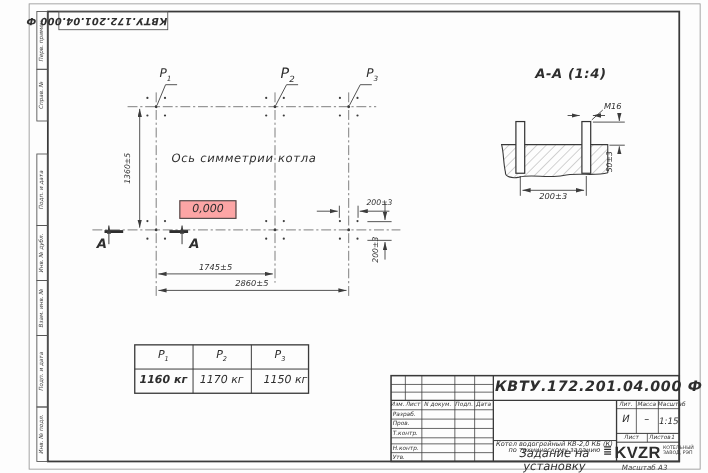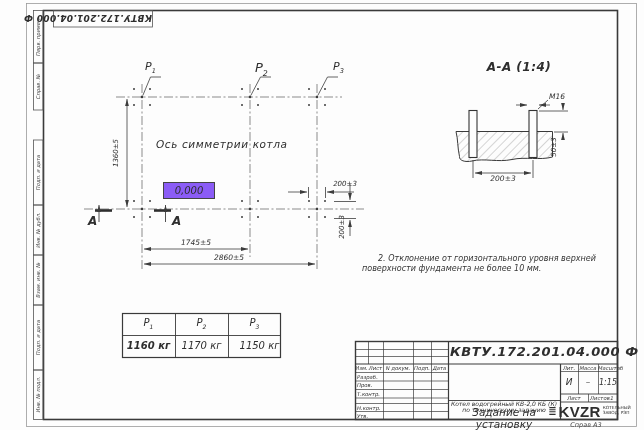--- a/index.html
+++ b/index.html
@@ -210,38 +210,37 @@
 <div class="abs strip-label rot90" style="left:33px;top:255px;width:50px;">Инв. № дубл.</div>
 <div class="abs strip-label rot90" style="left:33px;top:305px;width:50px;">Взам. инв. №</div>
 <div class="abs strip-label rot90" style="left:33px;top:370px;width:65px;">Подп. и дата</div>
 <div class="abs strip-label rot90" style="left:33px;top:419px;width:49px;">Инв. № подл.</div>
 
 <div class="abs txt" style="left:145px;top:60px;font-size:11px;"><span>P</span><sub>1</sub></div>
 <div class="abs txt" style="left:255px;top:60px;font-size:13px;"><span>P</span><sub>2</sub></div>
 <div class="abs txt" style="left:322px;top:60px;font-size:11px;margin-left:11px;"><span>P</span><sub>3</sub></div>
 
 <div class="abs txt" style="left:156px;top:138px;font-size:10.5px;letter-spacing:0.6px;">Ось симметрии котла</div>
-<div class="abs txt ctr" style="left:163px;top:182px;width:50px;height:15px;line-height:15px;font-size:10px;border:1px solid #444;background:#8b5cf6;">0,000</div>
+<div class="abs txt ctr" style="left:163px;top:182px;width:50px;height:15px;line-height:15px;font-size:10px;border:1px solid #444;background:#fca5a5;">0,000</div>
 
 <div class="abs txt ctr rot90" style="left:112px;top:183px;width:60px;font-size:7px;">1360±5</div>
 <div class="abs txt ctr" style="left:166px;top:238px;width:60px;font-size:7.5px;">1745±5</div>
 <div class="abs txt ctr" style="left:199px;top:253px;width:60px;font-size:7.5px;">2860±5</div>
 <div class="abs txt ctr" style="left:327px;top:180px;width:36px;font-size:7px;">200±3</div>
 <div class="abs txt ctr rot90" style="left:338px;top:245px;width:36px;font-size:7px;">200±3</div>
 
 <div class="abs txt" style="left:88px;top:214px;font-size:12px;font-weight:bold;">А</div>
 <div class="abs txt" style="left:172px;top:214px;font-size:12px;font-weight:bold;">А</div>
 
 <div class="abs txt ctr" style="left:478px;top:60px;width:82px;font-size:12px;font-weight:bold;letter-spacing:0.5px;">А-А (1:4)</div>
 <div class="abs txt" style="left:549px;top:92px;font-size:7.5px;">М16</div>
 <div class="abs txt ctr rot90" style="left:550px;top:162px;width:30px;font-size:7px;">50±3</div>
 <div class="abs txt ctr" style="left:484px;top:174px;width:38px;font-size:7.5px;">200±3</div>
 
 <div class="abs txt note-block" style="left:362px;top:254px;width:254px;font-size:8px;line-height:10.4px;white-space:normal;color:#333;">
-  <p>2. Отклонение от горизонтального уровня верхней поверхности фундамента не более 10 мм.</p>
 </div>
 
 <div class="abs txt ctr" style="left:122px;top:317px;width:53px;font-size:10px;"><span>P</span><sub>1</sub></div>
 <div class="abs txt ctr" style="left:175px;top:317px;width:53px;font-size:10px;"><span>P</span><sub>2</sub></div>
 <div class="abs txt ctr" style="left:228px;top:317px;width:53px;font-size:10px;"><span>P</span><sub>3</sub></div>
 <div class="abs txt ctr" style="left:122px;top:340px;width:53px;font-size:10px;font-weight:bold;">1160 кг</div>
 <div class="abs txt ctr" style="left:175px;top:340px;width:53px;font-size:10px;">1170 кг</div>
 <div class="abs txt ctr" style="left:228px;top:340px;width:63px;font-size:10px;">1150 кг</div>
 
 <div class="abs txt ctr" style="left:450px;top:344px;width:166px;font-size:13px;font-weight:bold;letter-spacing:0.6px;">КВТУ.172.201.04.000 Ф</div>
@@ -275,13 +274,13 @@
 
 <div class="abs" style="left:561px;top:403px;width:57px;height:16px;display:flex;align-items:center;justify-content:center;gap:2px;">
   <span style="font-size:10px;font-weight:bold;line-height:10px;">≣</span>
   <span style="font-size:15px;font-weight:bold;letter-spacing:0.3px;font-family:'Liberation Sans',sans-serif;">KVZR</span>
   <span style="display:flex;flex-direction:column;font-size:4.3px;line-height:4.8px;color:#333;">
     <span>КОТЕЛЬНЫЙ</span>
     <span>ЗАВОД, РЭП</span>
   </span>
 </div>
 
-<div class="abs txt ctr" style="left:556px;top:421px;width:60px;font-size:6.5px;color:#444;">Справ А3</div>
+<div class="abs txt ctr" style="left:556px;top:421px;width:60px;font-size:6.5px;color:#444;">Масштаб А3</div>
 
 </body></html>

